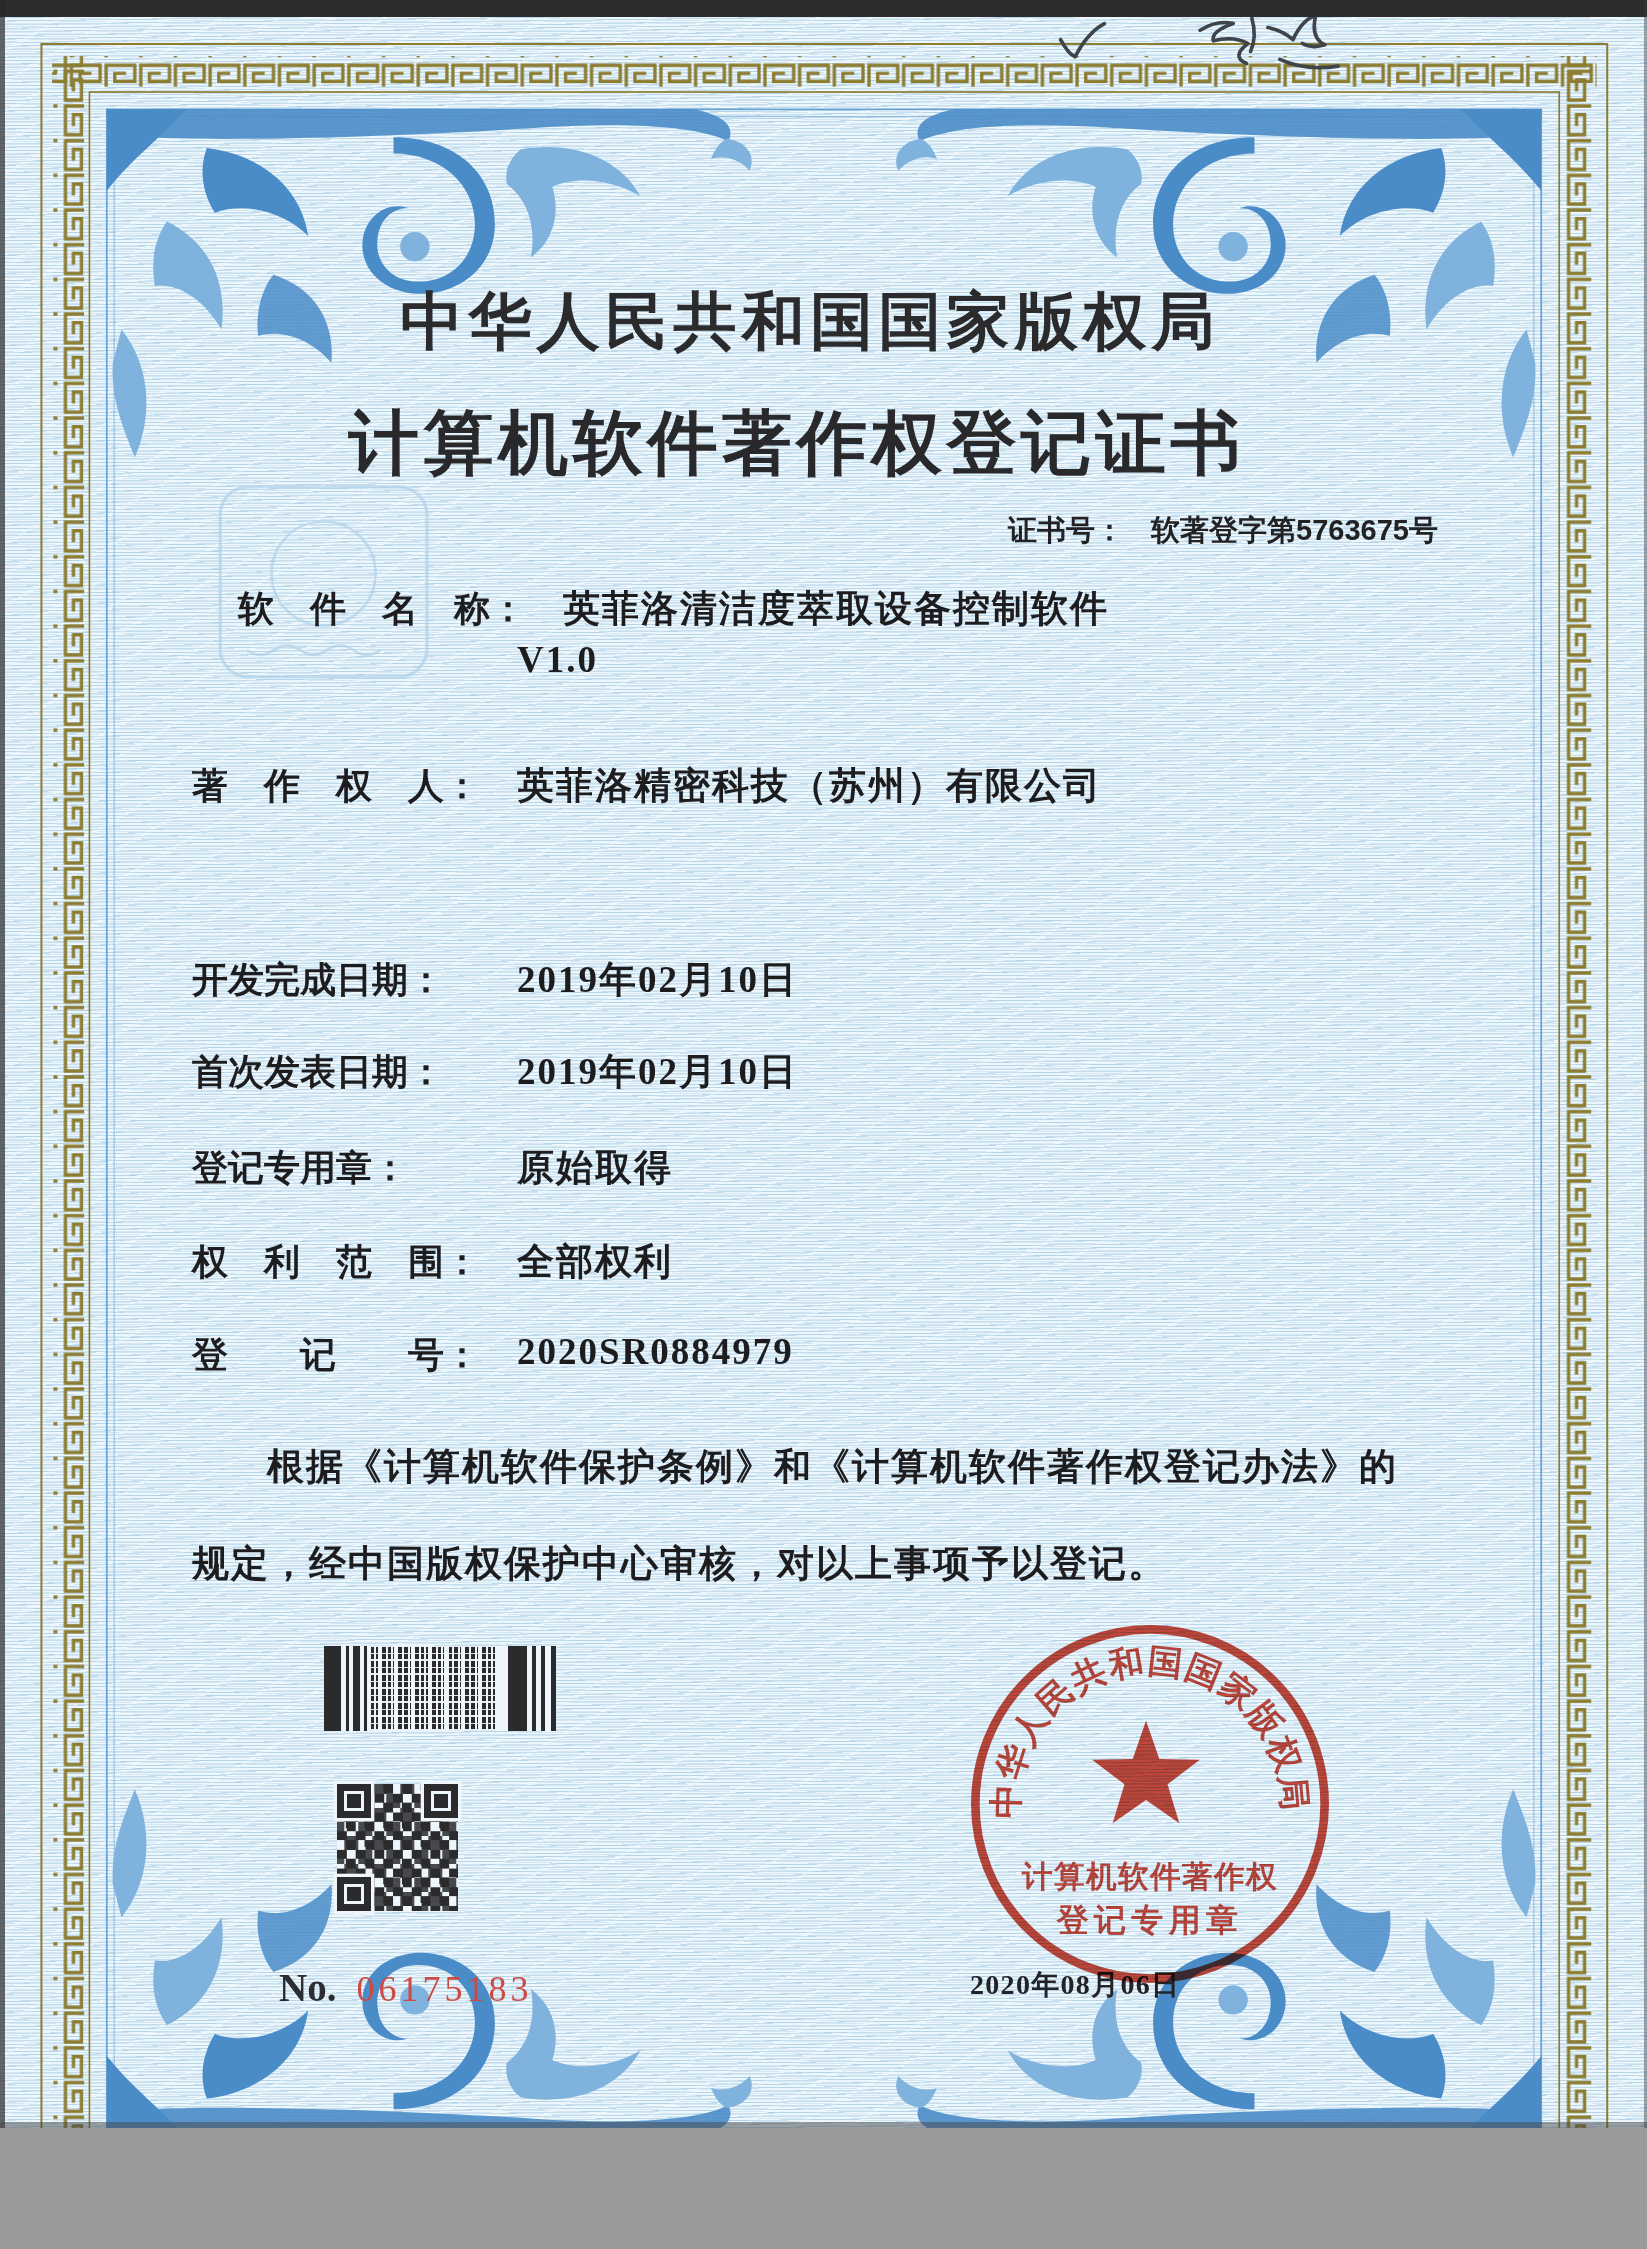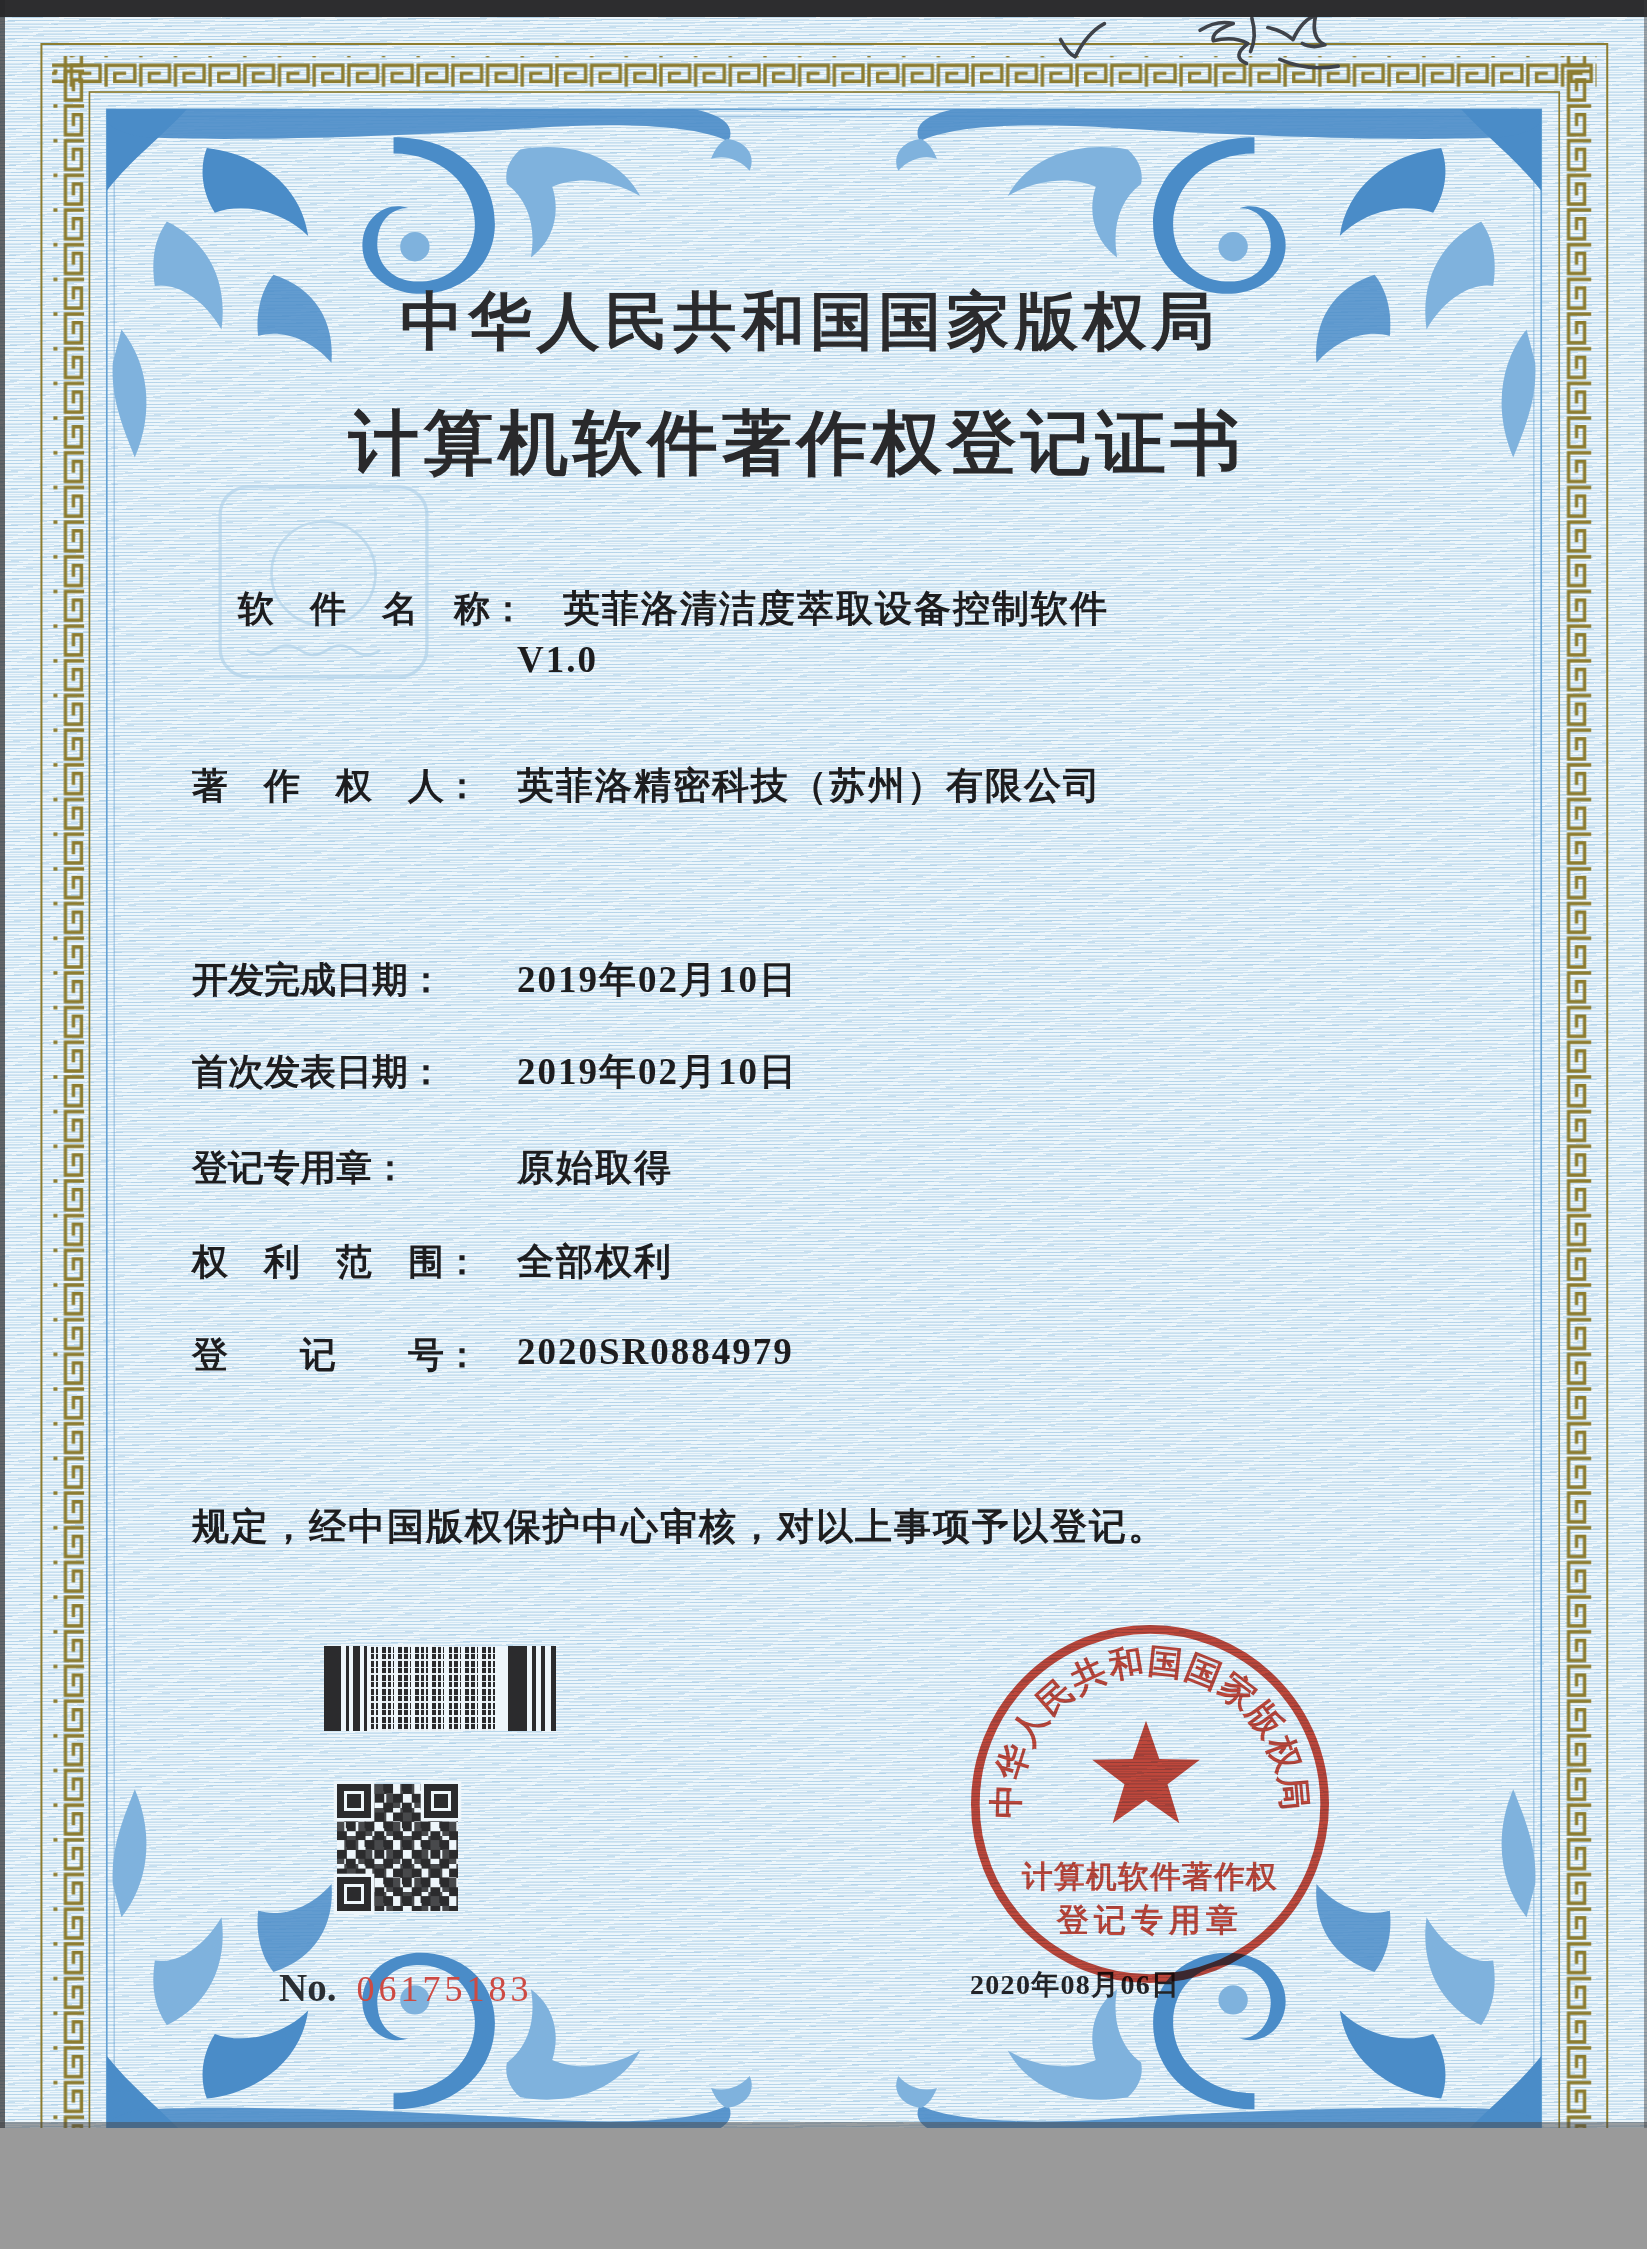--- a/index.html
+++ b/index.html
@@ -156,20 +156,24 @@
         <path d="M428,26 q8,28 -2,50"></path>
         <path d="M452,40 q22,4 38,18 q14,-30 34,-36 q-8,34 14,44 q-20,6 -34,-2"></path>
         <path d="M470,88 q40,18 88,10"></path>
       </g>
     </g>
   </svg>
 
   <div class="txt authority">中华人民共和国国家版权局</div>
   <div class="txt cert-title">计算机软件著作权登记证书</div>
 
+  <div class="txt certno">
+    <span>证书号：</span>
+    <span>软著登字第5763675号</span>
+  </div>
 
   <div class="row r-name">
     <span class="lbl">软　件　名　称：</span>
     <span class="val">英菲洛清洁度萃取设备控制软件</span>
   </div>
   <div class="row r-ver">
     <span class="val">V1.0</span>
   </div>
   <div class="row r-holder">
     <span class="lbl">著　作　权　人：</span>
@@ -190,20 +194,21 @@
   <div class="row r-scope">
     <span class="lbl">权　利　范　围：</span>
     <span class="val">全部权利</span>
   </div>
   <div class="row r-reg">
     <span class="lbl">登　　记　　号：</span>
     <span class="val">2020SR0884979</span>
   </div>
 
   <div class="statement">
+    <div class="st1">根据《计算机软件保护条例》和《计算机软件著作权登记办法》的</div>
     <div class="st2">规定，经中国版权保护中心审核，对以上事项予以登记。</div>
   </div>
 
   <div class="barcode">
     <div class="bc-left"></div>
     <div class="bc-l1"></div>
     <div class="bc-l2"></div>
     <div class="bc-l3"></div>
     <div class="bc-data"></div>
     <div class="bc-right"></div>

